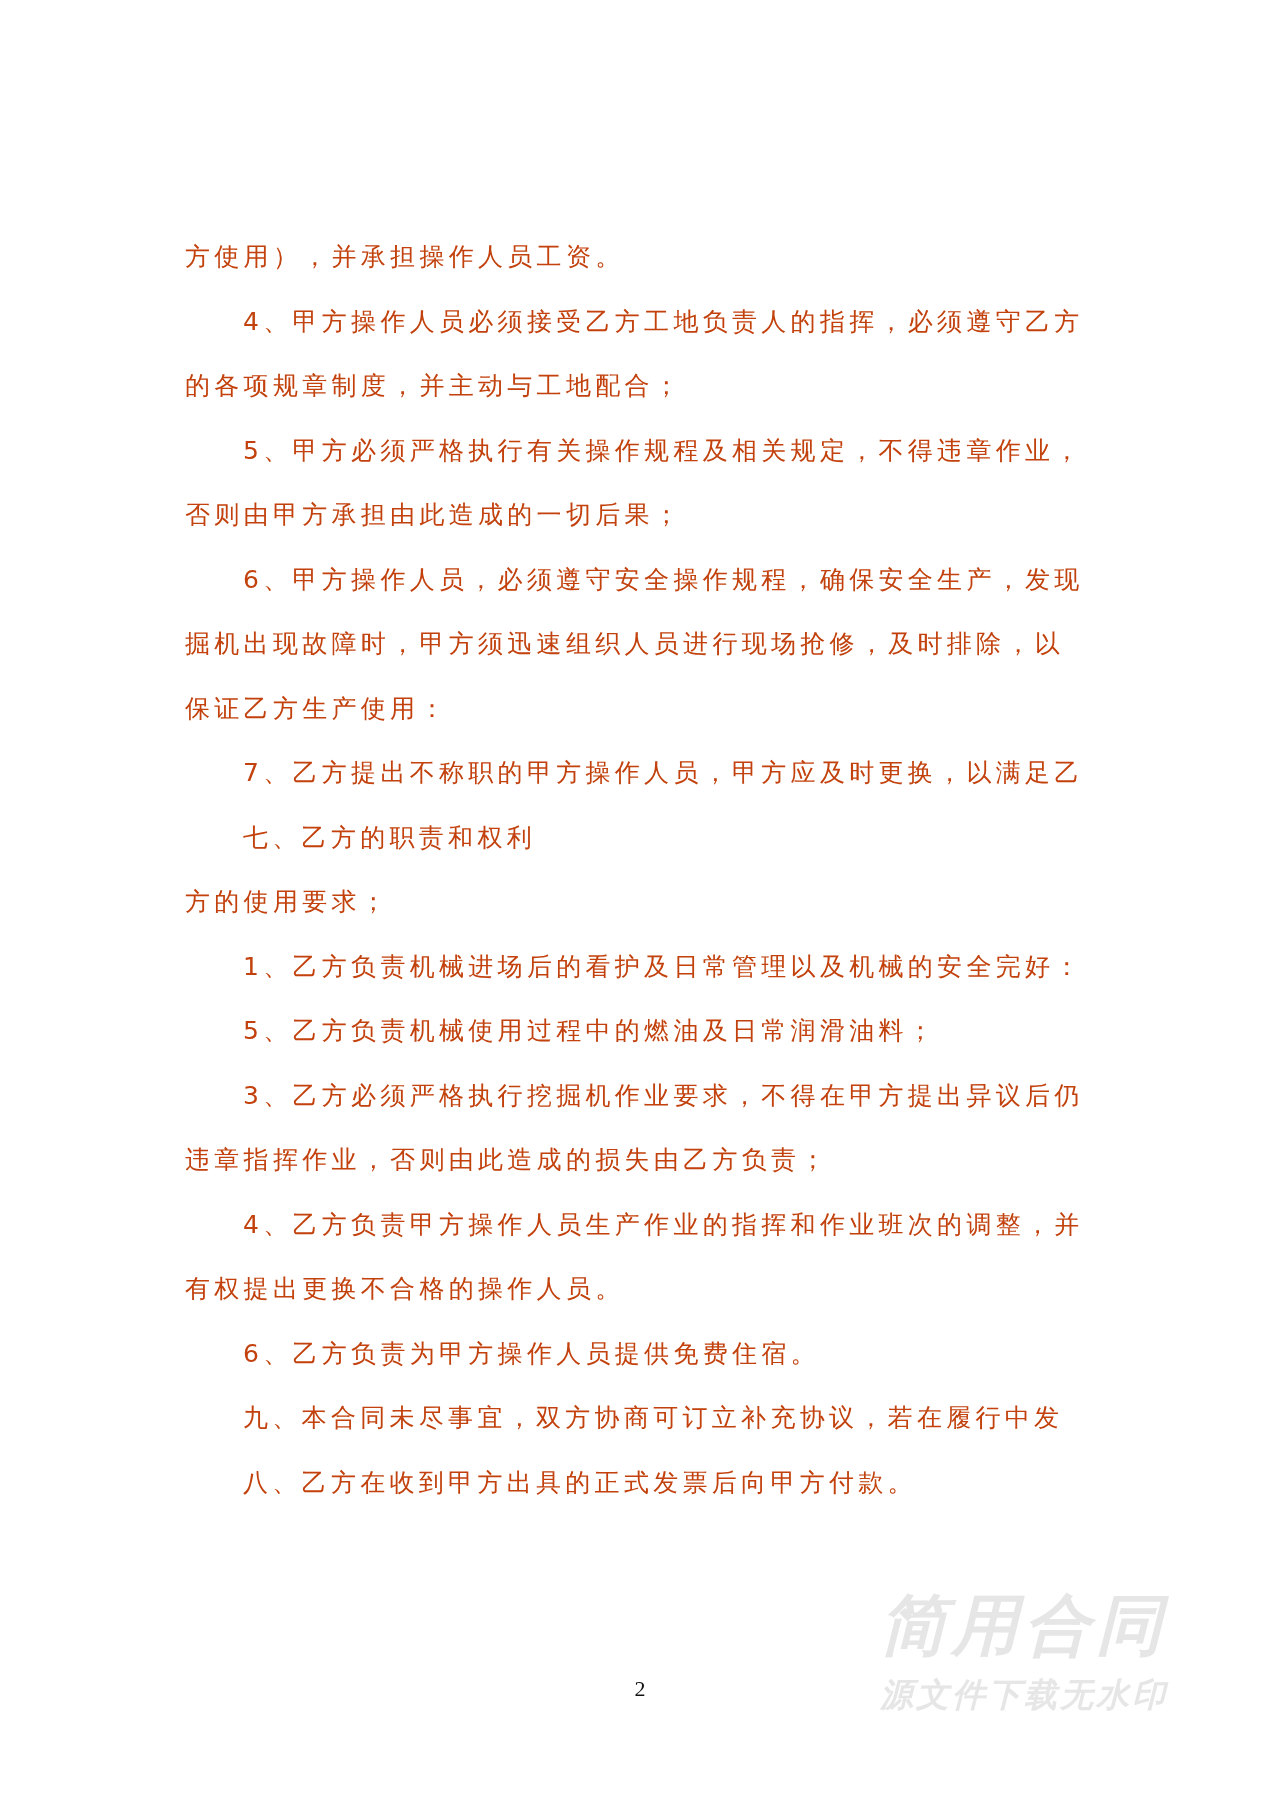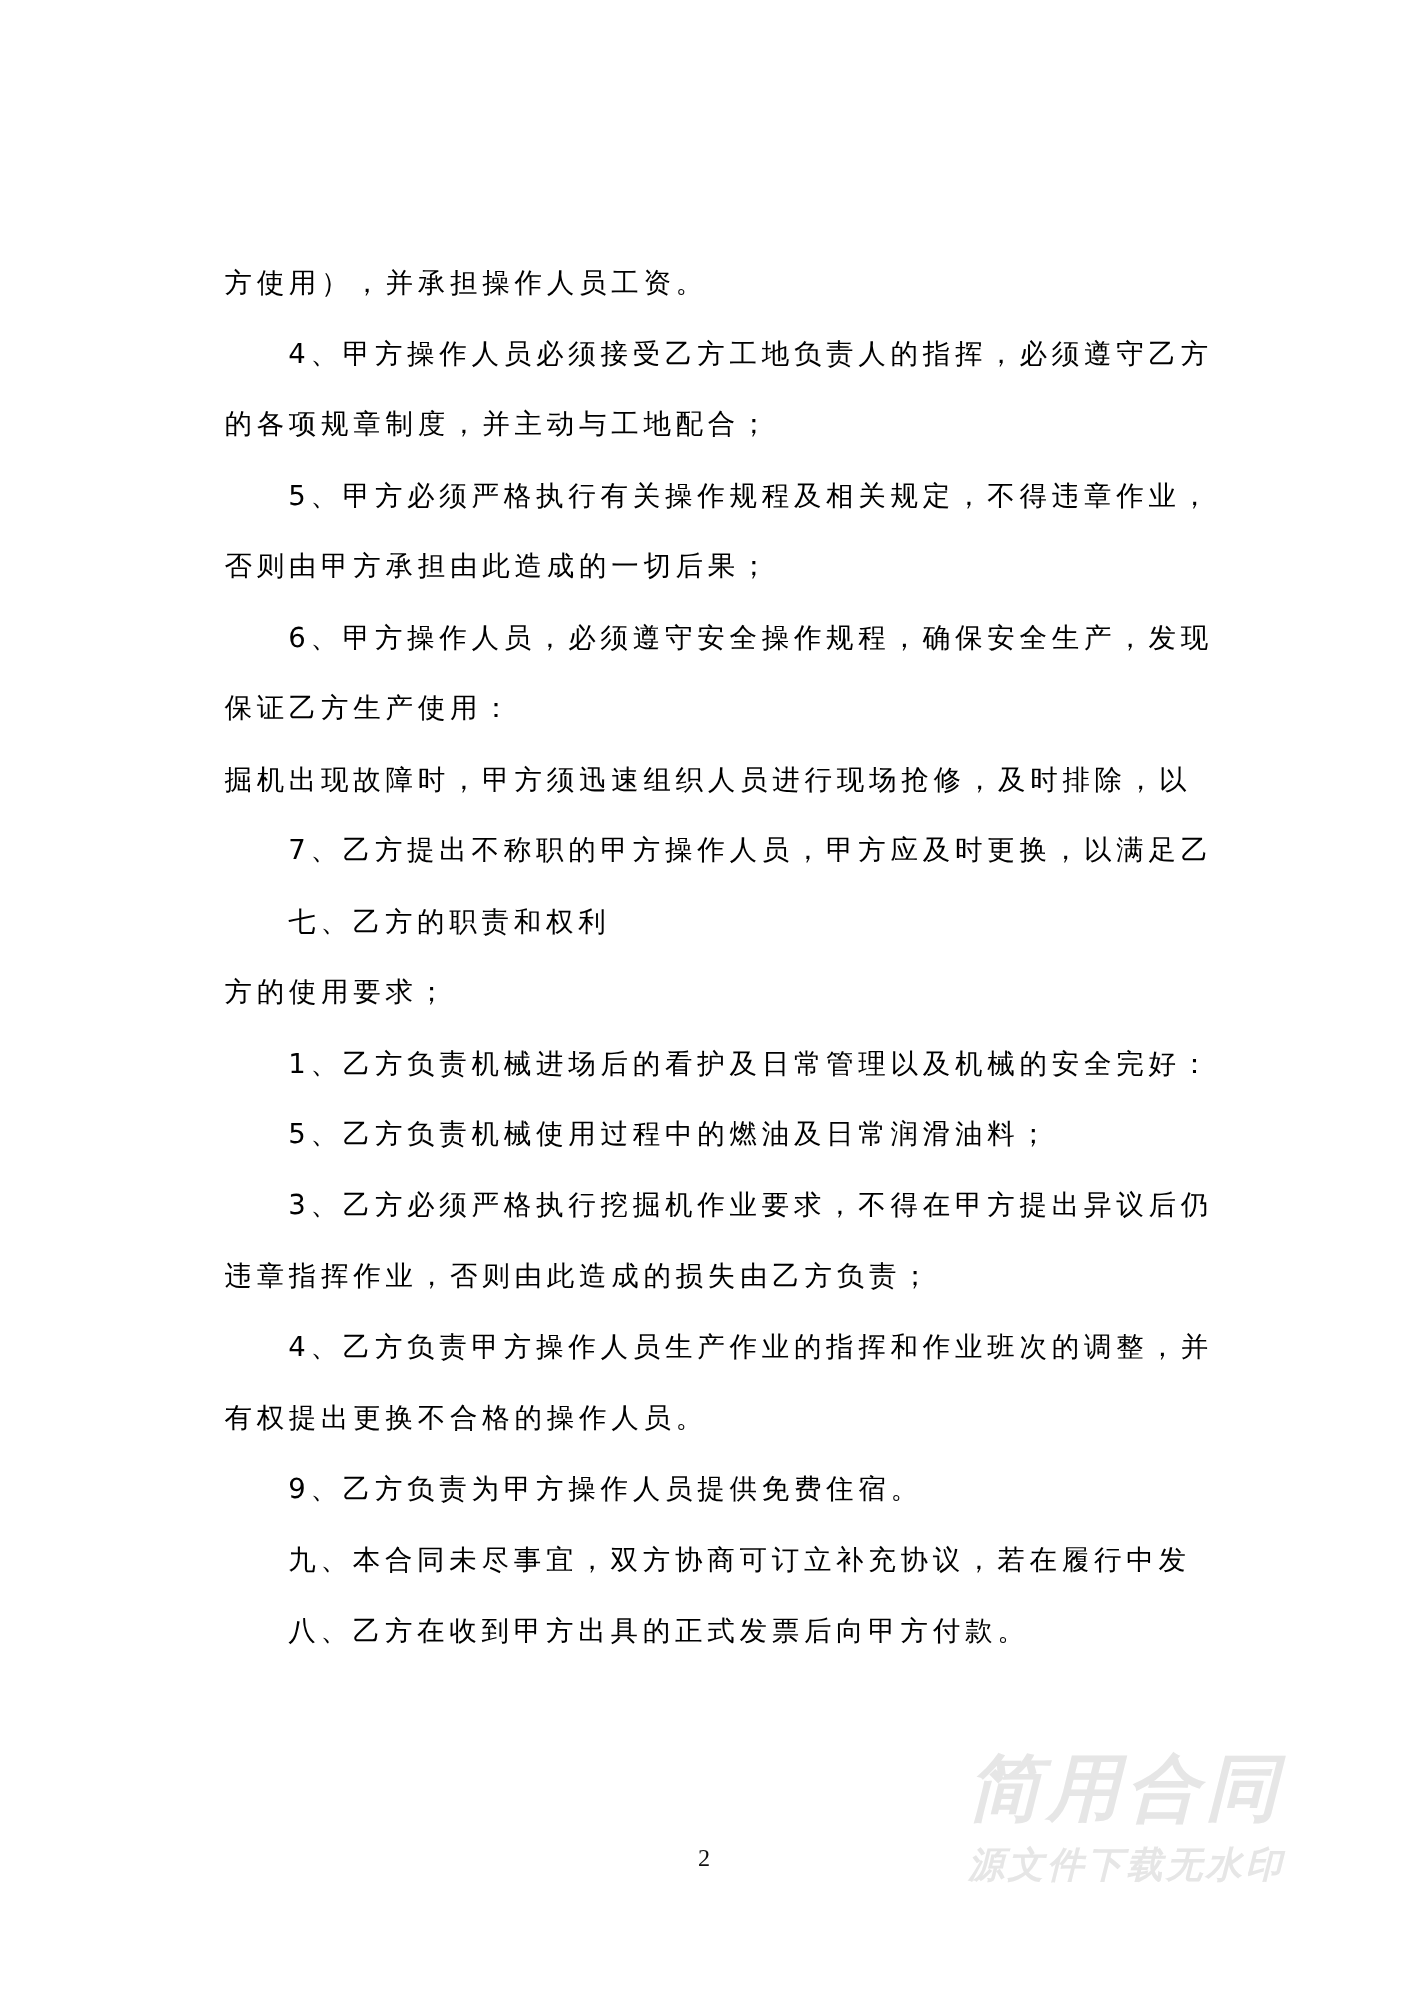--- a/index.html
+++ b/index.html
@@ -28,22 +28,21 @@
       left: 185px;
       top: 225px;
       width: 920px;
     }
     .line {
       height: 64.5px;
       line-height: 64.5px;
       font-size: 25px;
       letter-spacing: 4.3px;
       white-space: nowrap;
-      color: #000000;
-      margin-left: 19px;
+      color: #c2410c;
     }
     .line.indent {
       padding-left: 58px;
     }
     .watermark {
       position: absolute;
       left: 880px;
       top: 1585px;
       width: 310px;
       color: #e6e6e6;
@@ -80,32 +79,32 @@
 <body>
 
 <div class="page">
   <div class="content">
     <div class="line">方使用），并承担操作人员工资。</div>
     <div class="line indent">4、甲方操作人员必须接受乙方工地负责人的指挥，必须遵守乙方</div>
     <div class="line">的各项规章制度，并主动与工地配合；</div>
     <div class="line indent">5、甲方必须严格执行有关操作规程及相关规定，不得违章作业，</div>
     <div class="line">否则由甲方承担由此造成的一切后果；</div>
     <div class="line indent">6、甲方操作人员，必须遵守安全操作规程，确保安全生产，发现</div>
+    <div class="line">掘机出现故障时，甲方须迅速组织人员进行现场抢修，及时排除，以</div>
     <div class="line">保证乙方生产使用：</div>
-    <div class="line">掘机出现故障时，甲方须迅速组织人员进行现场抢修，及时排除，以</div>
     <div class="line indent">7、乙方提出不称职的甲方操作人员，甲方应及时更换，以满足乙</div>
     <div class="line indent">七、乙方的职责和权利</div>
     <div class="line">方的使用要求；</div>
     <div class="line indent">1、乙方负责机械进场后的看护及日常管理以及机械的安全完好：</div>
     <div class="line indent">5、乙方负责机械使用过程中的燃油及日常润滑油料；</div>
     <div class="line indent">3、乙方必须严格执行挖掘机作业要求，不得在甲方提出异议后仍</div>
     <div class="line">违章指挥作业，否则由此造成的损失由乙方负责；</div>
     <div class="line indent">4、乙方负责甲方操作人员生产作业的指挥和作业班次的调整，并</div>
     <div class="line">有权提出更换不合格的操作人员。</div>
-    <div class="line indent">9、乙方负责为甲方操作人员提供免费住宿。</div>
+    <div class="line indent">6、乙方负责为甲方操作人员提供免费住宿。</div>
     <div class="line indent">九、本合同未尽事宜，双方协商可订立补充协议，若在履行中发</div>
     <div class="line indent">八、乙方在收到甲方出具的正式发票后向甲方付款。</div>
   </div>
 
   <div class="watermark">
     <div class="wm-title">简用合同</div>
     <div class="wm-sub">源文件下载无水印</div>
   </div>
 
   <div class="page-number">2</div>

